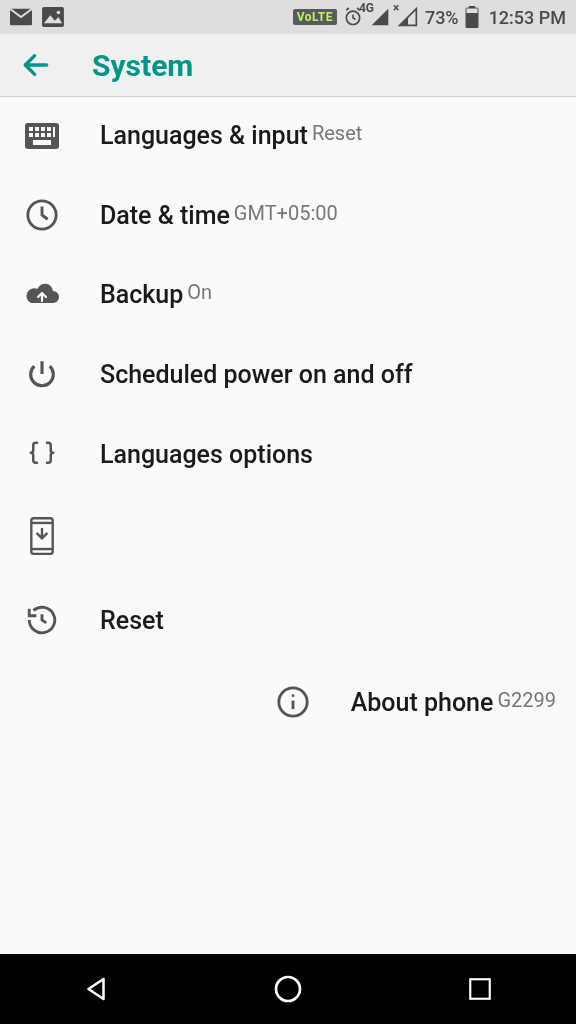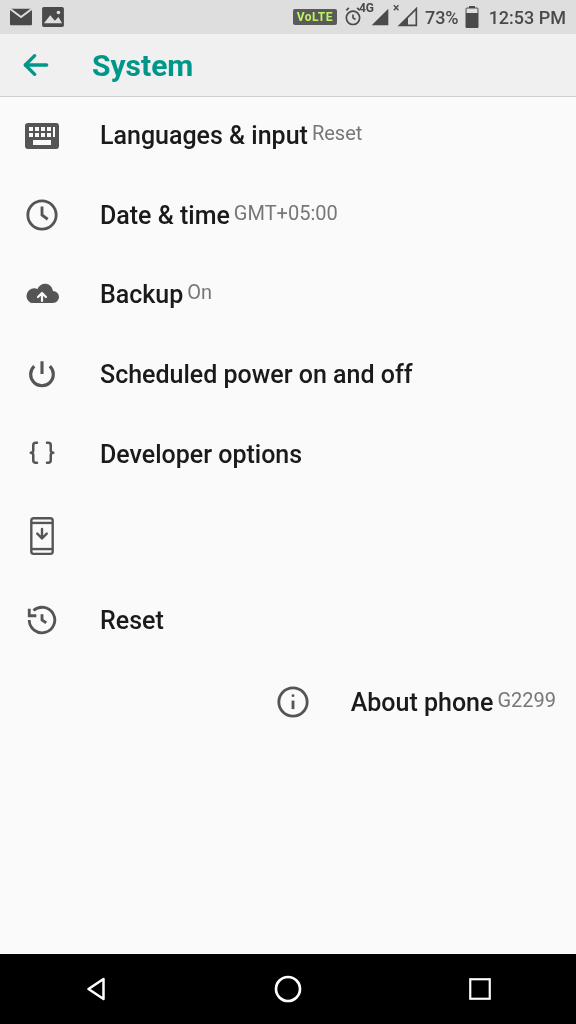--- a/index.html
+++ b/index.html
@@ -163,21 +163,21 @@
     </div>
 
     <div class="settings-item">
       <span class="icon-slot">
         <svg width="34" height="30" viewBox="0 0 24 24" fill="none" stroke="#555" stroke-width="2" stroke-linecap="round" stroke-linejoin="round">
             <path d="M8 3 H7 a2 2 0 0 0 -2 2 v4 a2 2 0 0 1 -2 2 a2 2 0 0 1 2 2 v4 a2 2 0 0 0 2 2 h1"></path>
             <path d="M16 3 h1 a2 2 0 0 1 2 2 v4 a2 2 0 0 0 2 2 a2 2 0 0 0 -2 2 v4 a2 2 0 0 1 -2 2 h-1"></path>
           </svg>
       </span>
       <div class="texts">
-        <span class="item-title">Developer options</span>
+        <span class="item-title">Languages options</span>
       </div>
     </div>
 
     <div class="settings-item">
       <span class="icon-slot">
         <svg width="26" height="38" viewBox="0 0 20 32" fill="none" stroke="#555" stroke-width="2">
             <rect x="1" y="1" width="18" height="30" rx="2"></rect>
             <line x1="1" y1="5" x2="19" y2="5"></line>
             <line x1="1" y1="27" x2="19" y2="27"></line>
             <path d="M10 10 v8 M6 14 l4 4 l4 -4" stroke-linecap="round" stroke-linejoin="round"></path>

